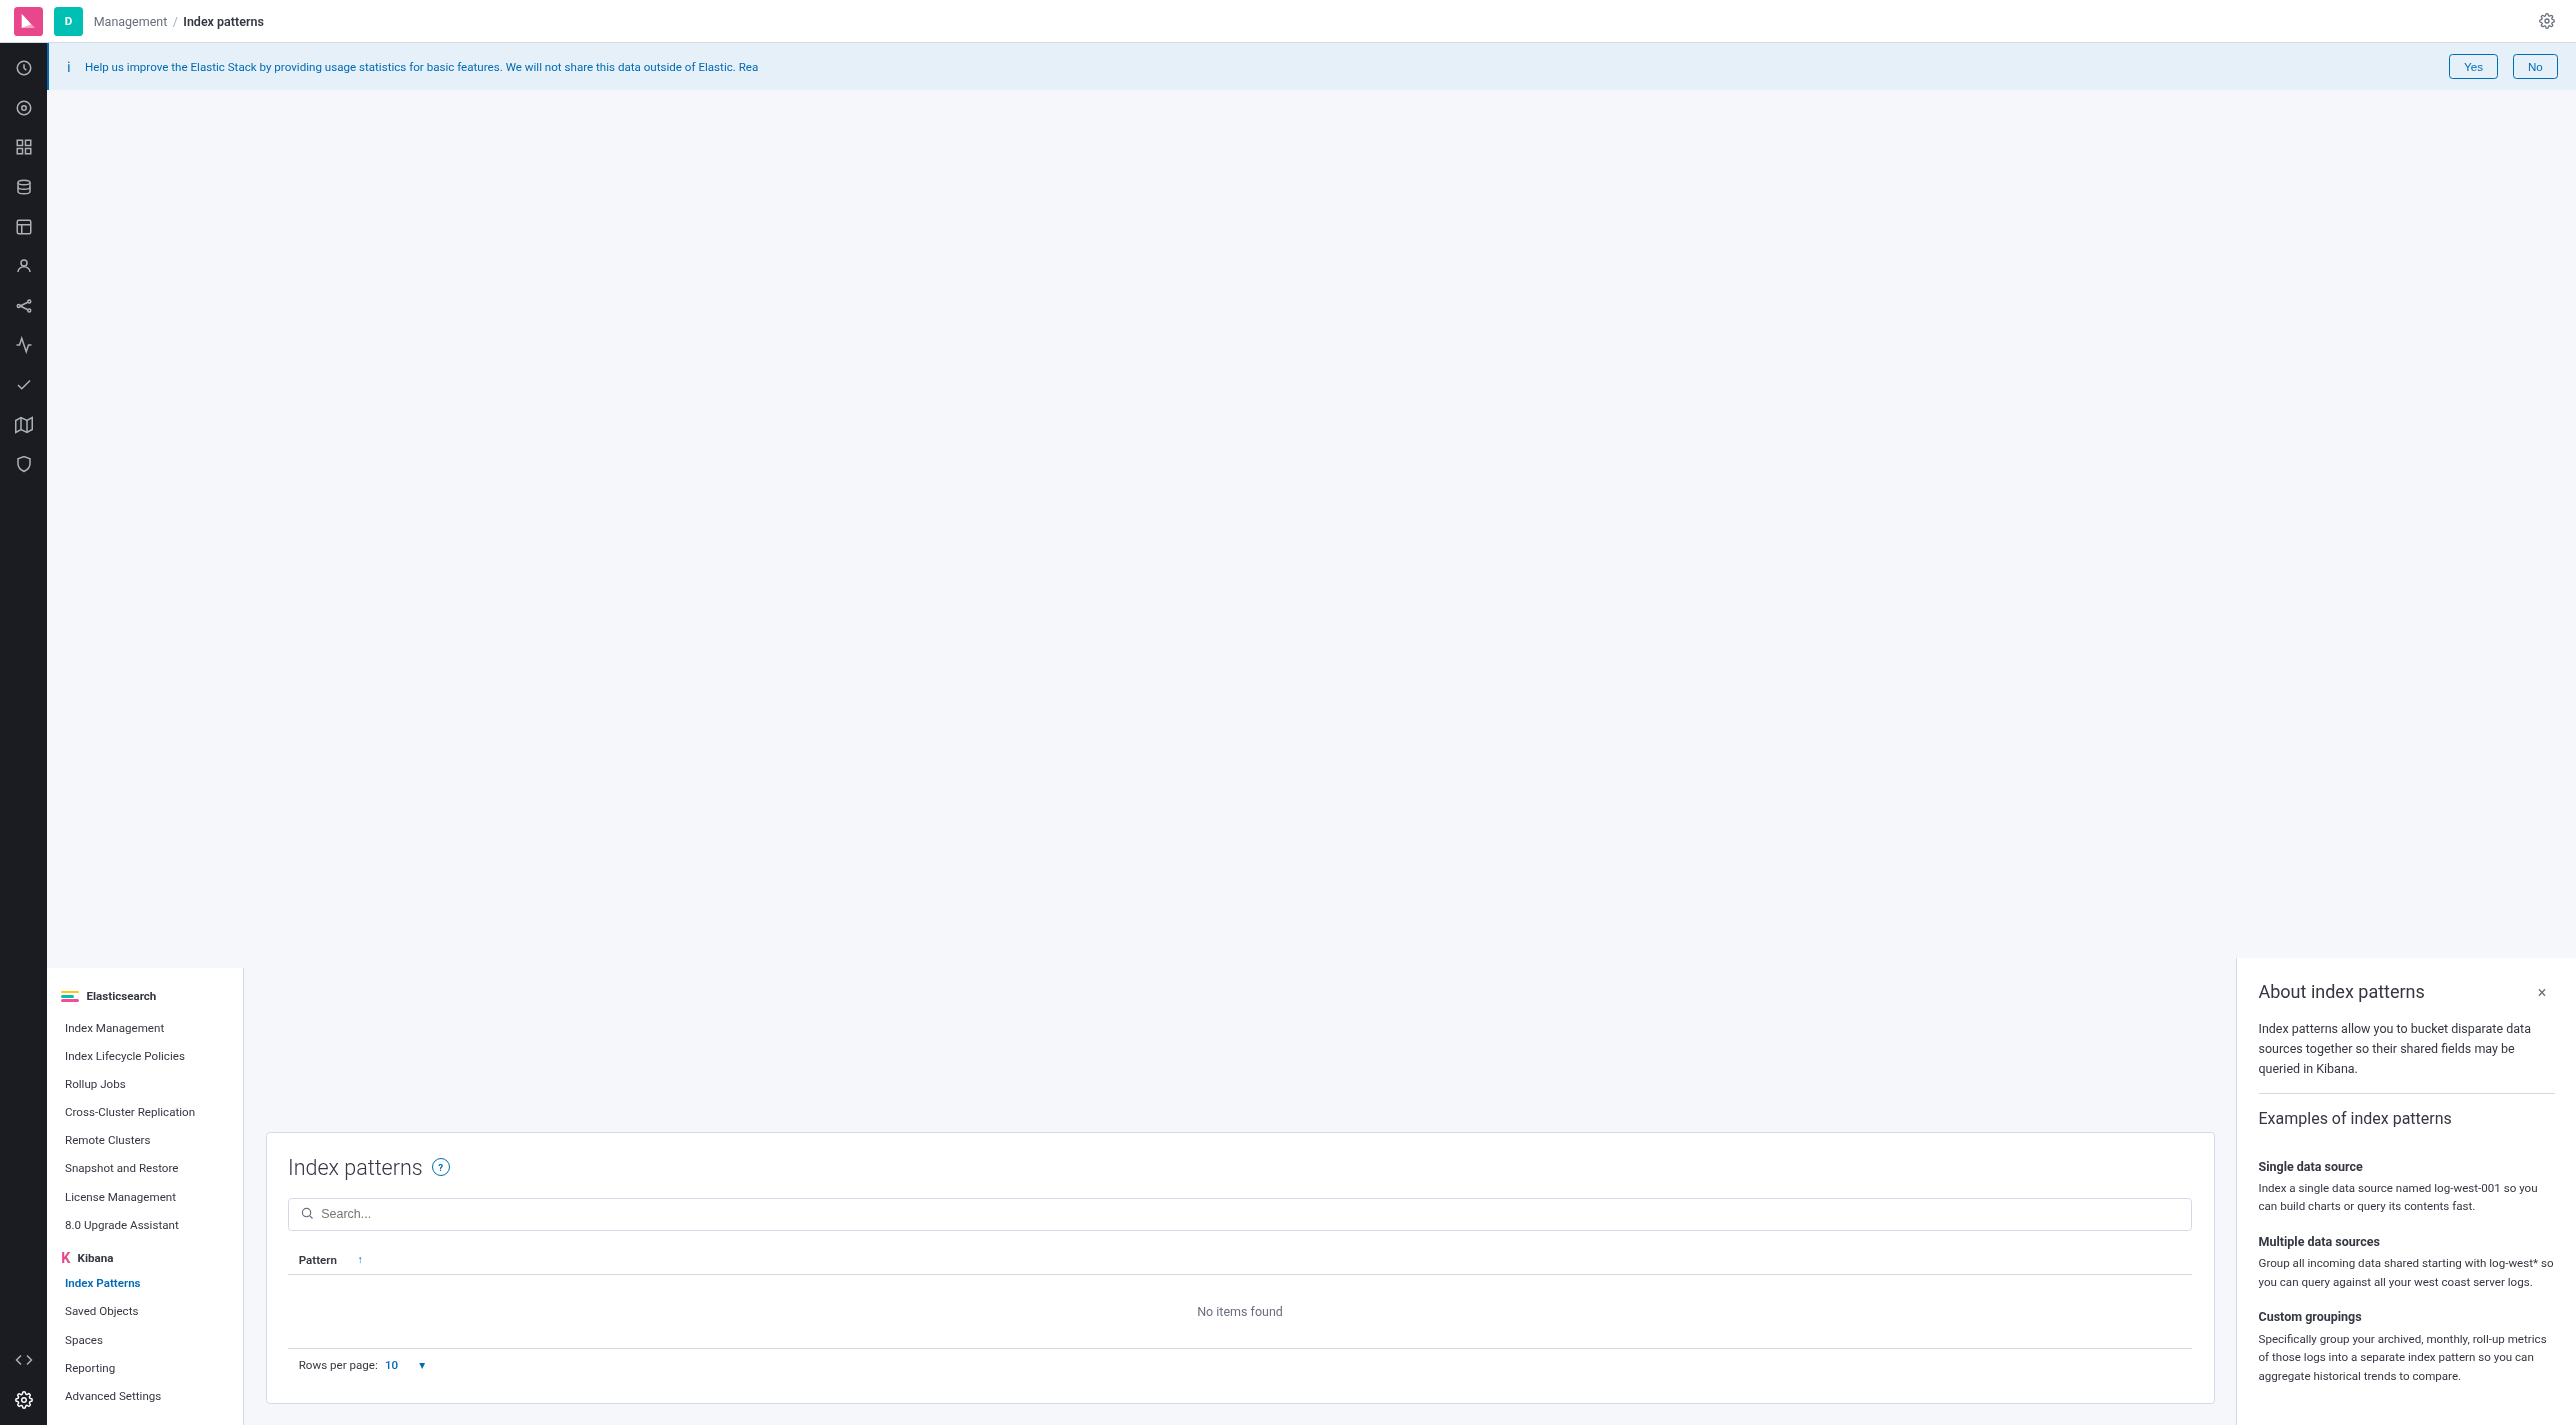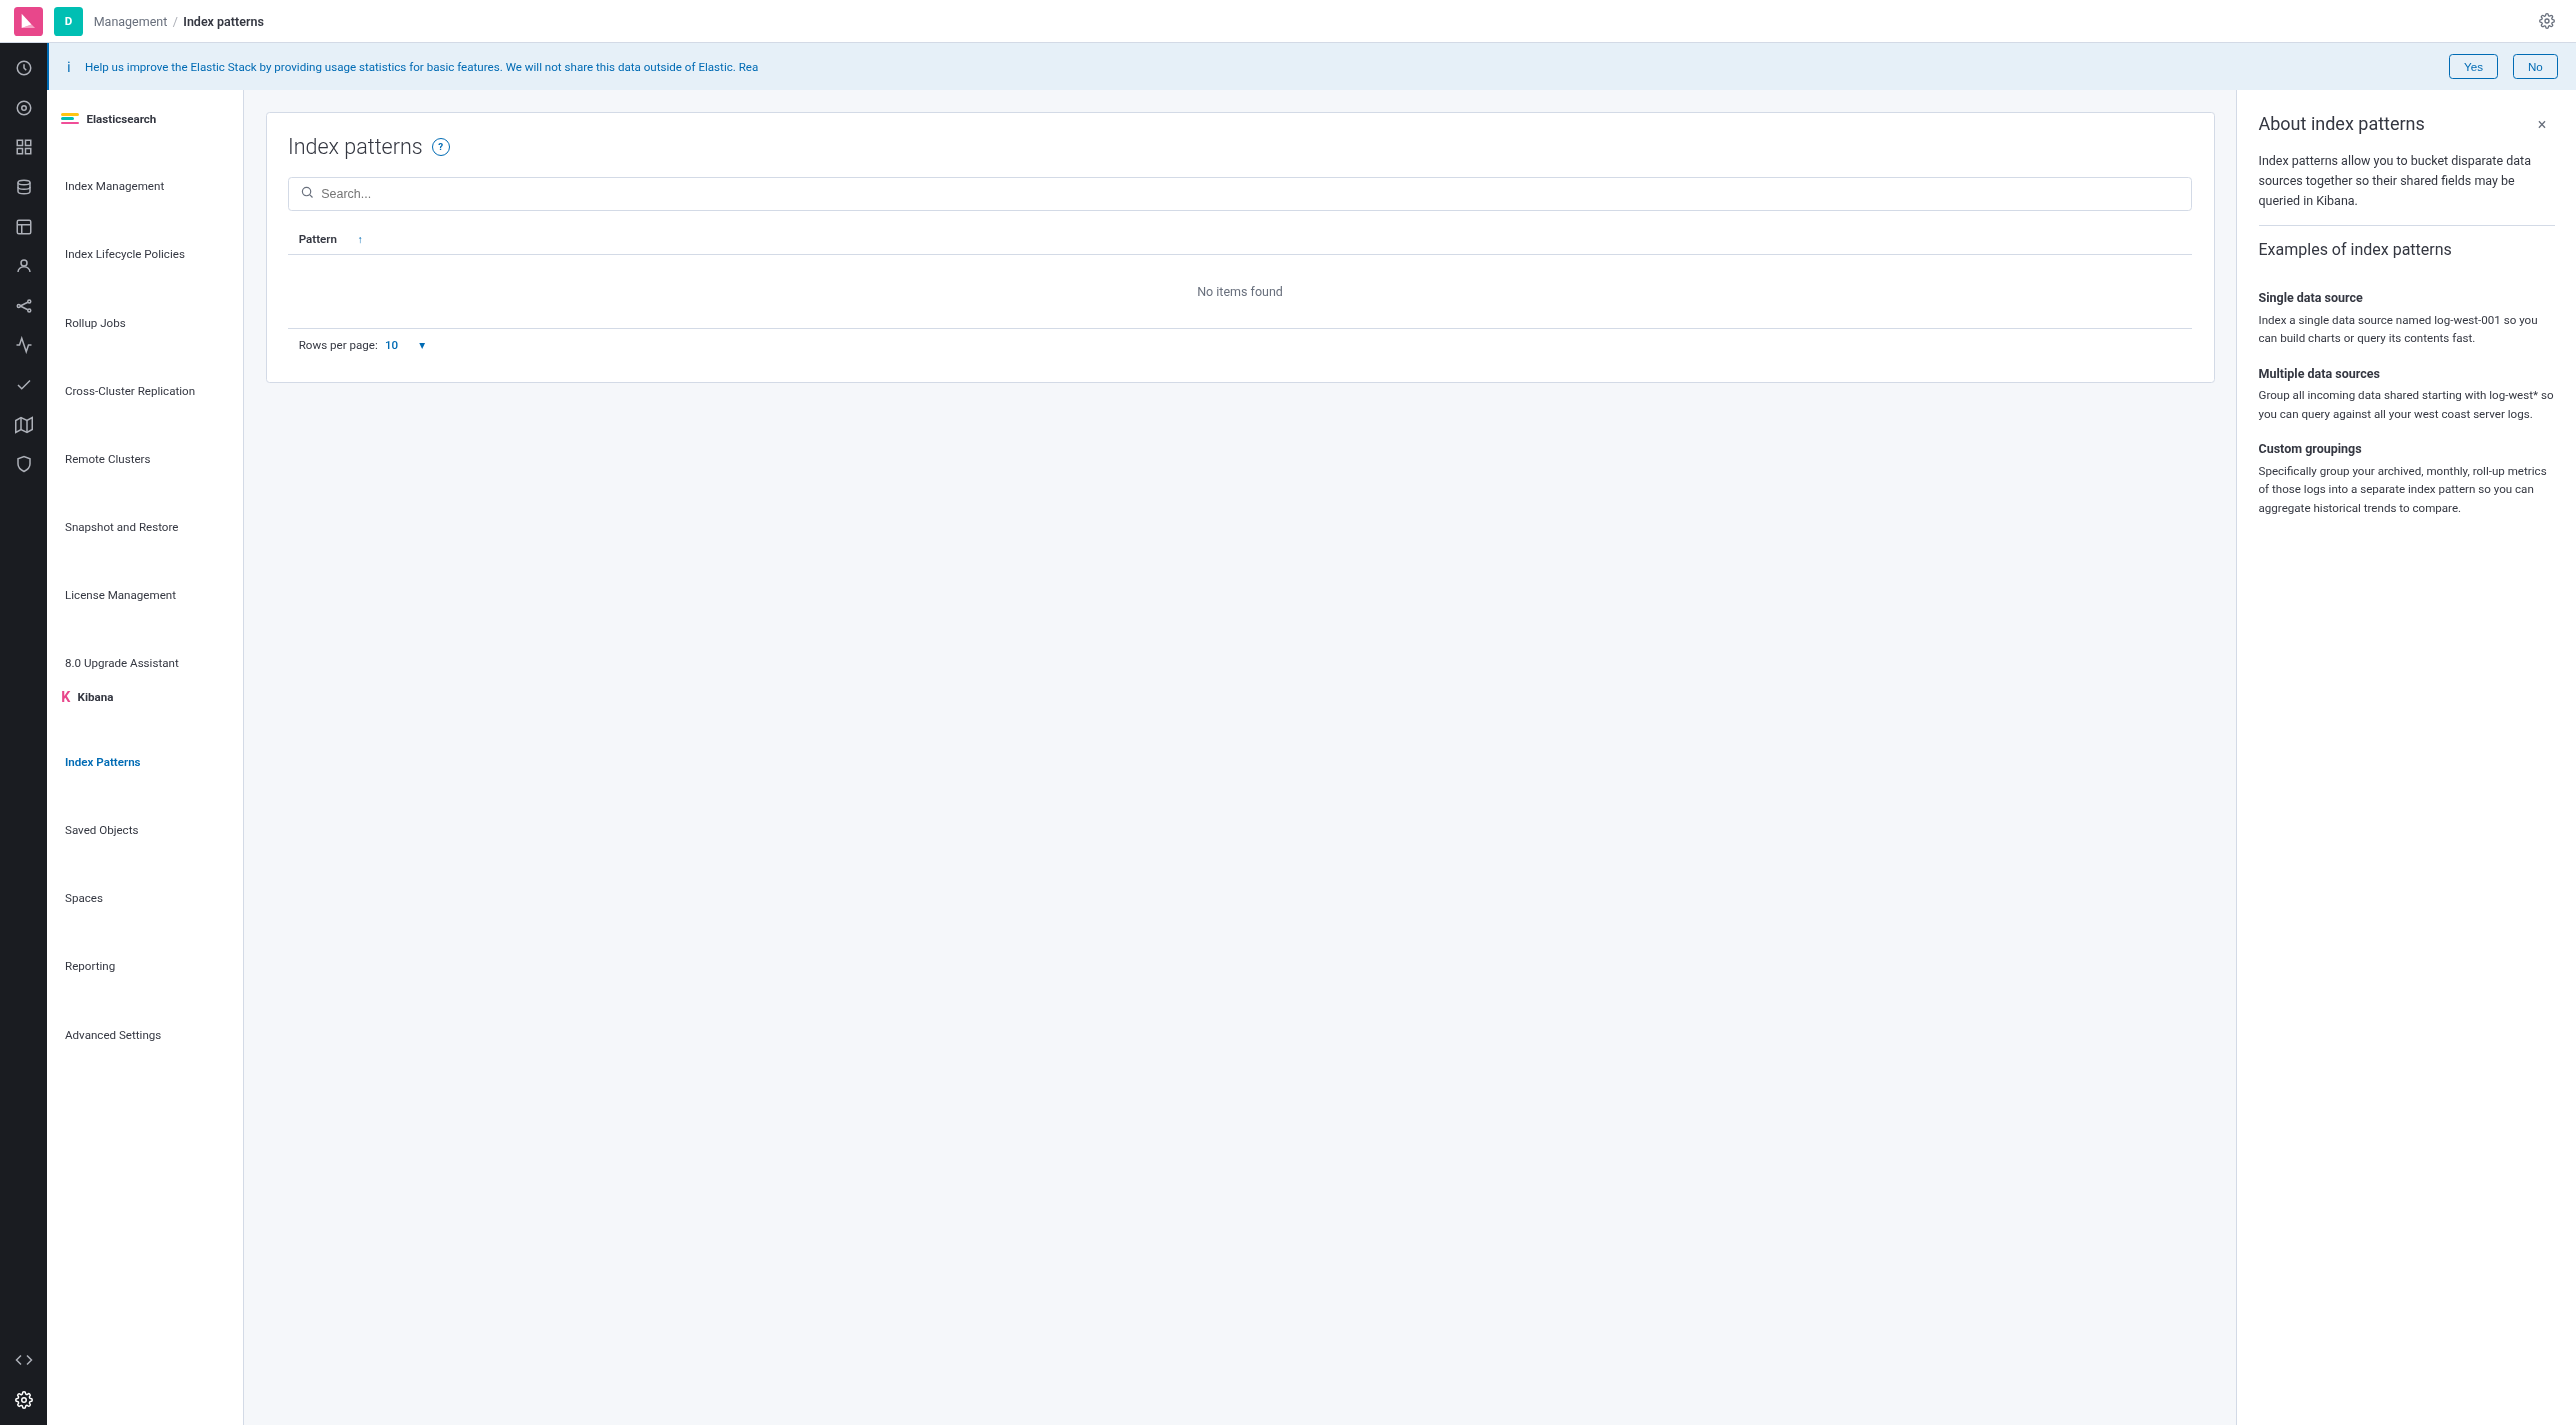--- a/index.html
+++ b/index.html
@@ -5,21 +5,21 @@
     * { box-sizing: border-box; margin: 0; padding: 0; }
     body { font-family: -apple-system, BlinkMacSystemFont, 'Segoe UI', Roboto, sans-serif; background: #f5f7fa; color: #343741; font-size: 12.5px; height: 100vh; overflow: hidden; }
 
     
     .app-wrapper { display: flex; flex-direction: column; height: 100vh; }
     .top-bar { display: flex; align-items: center; height: 43px; background: #fff; border-bottom: 0.9px solid #d3dae6; padding: 0 14.3px; gap: 10.7px; flex-shrink: 0; z-index: 10; }
     .main-layout { display: flex; flex: 1; overflow: hidden; }
     .left-nav { width: 47px; background: #1a1c21; display: flex; flex-direction: column; align-items: center; padding: 7.2px 0; gap: 3.6px; flex-shrink: 0; }
     .content-area { flex: 1; display: flex; flex-direction: column; overflow: hidden; }
     .banner { background: #e6f0f8; border-left: 2.7px solid #006BB4; padding: 10.7px 18px; display: flex; align-items: center; gap: 14.3px; flex-shrink: 0; }
-    .main-content { display: flex; flex: 1; overflow: hidden; }
+    .main-content { display: flex; flex: 1; overflow: hidden; align-items: flex-end; }
     .sidebar { width: 197px; background: #fff; border-right: 0.9px solid #d3dae6; padding: 14.3px 0; flex-shrink: 0; overflow-y: auto; }
     .page-area { flex: 1; padding: 21.5px; overflow-y: auto; background: #f5f7fa; }
     .right-panel { width: 340px; background: #fff; border-left: 0.9px solid #d3dae6; padding: 21.5px; overflow-y: auto; flex-shrink: 0; }
 
     
     .kibana-logo { width: 29px; height: 29px; background: #e8478b; border-radius: 3.6px; display: flex; align-items: center; justify-content: center; color: white; font-weight: bold; font-size: 12.5px; flex-shrink: 0; }
     .user-avatar { width: 29px; height: 29px; background: #00bfb3; border-radius: 3.6px; display: flex; align-items: center; justify-content: center; color: white; font-weight: bold; font-size: 11.6px; flex-shrink: 0; }
     .breadcrumb { display: flex; align-items: center; gap: 5.4px; color: #69707d; font-size: 12.5px; }
     .breadcrumb .sep { color: #adb0b8; }
     .breadcrumb .current { color: #343741; font-weight: 600; }
@@ -37,21 +37,21 @@
     .banner-info-icon { color: #006BB4; font-size: 14.3px; flex-shrink: 0; }
 
     
     .sidebar-section-header { display: flex; align-items: center; gap: 7.2px; padding: 7.2px 14.3px; margin-bottom: 3.6px; }
     .sidebar-section-title { font-size: 11.6px; font-weight: 700; color: #343741; }
     .elastic-icon { width: 18px; height: 10.7px; display: flex; flex-direction: column; gap: 1.8px; }
     .elastic-icon span { display: block; height: 2.7px; border-radius: 1.8px; }
     .elastic-icon span:nth-child(1) { background: #fec514; width: 100%; }
     .elastic-icon span:nth-child(2) { background: #00bfb3; width: 70%; }
     .elastic-icon span:nth-child(3) { background: #f04e98; width: 100%; }
-    .sidebar-item { padding: 5.4px 14.3px 5.4px 18px; cursor: pointer; color: #343741; font-size: 11.6px; line-height: 1.5; margin-top: 40px; }
+    .sidebar-item { padding: 5.4px 14.3px 5.4px 18px; cursor: pointer; color: #343741; font-size: 11.6px; line-height: 1.5; }
     .sidebar-item.active { color: #006BB4; font-weight: 600; }
     .kibana-section-header { display: flex; align-items: center; gap: 7.2px; padding: 10.7px 14.3px 3.6px; }
     .kibana-k { color: #e8478b; font-weight: 700; font-size: 14.3px; }
 
     
     .index-patterns-card { background: #fff; border: 0.9px solid #d3dae6; border-radius: 3.6px; padding: 21.5px; }
     .page-title-row { display: flex; align-items: center; gap: 9px; margin-bottom: 18px; }
     .page-title { font-size: 21.5px; font-weight: 300; color: #343741; }
     .help-icon { width: 18px; height: 18px; border-radius: 50%; border: 1.8px solid #006BB4; color: #006BB4; display: flex; align-items: center; justify-content: center; font-size: 9.8px; font-weight: bold; cursor: pointer; }
     .search-box { display: flex; align-items: center; border: 0.9px solid #d3dae6; border-radius: 3.6px; padding: 7.2px 10.7px; gap: 7.2px; margin-bottom: 14.3px; background: #fff; }

